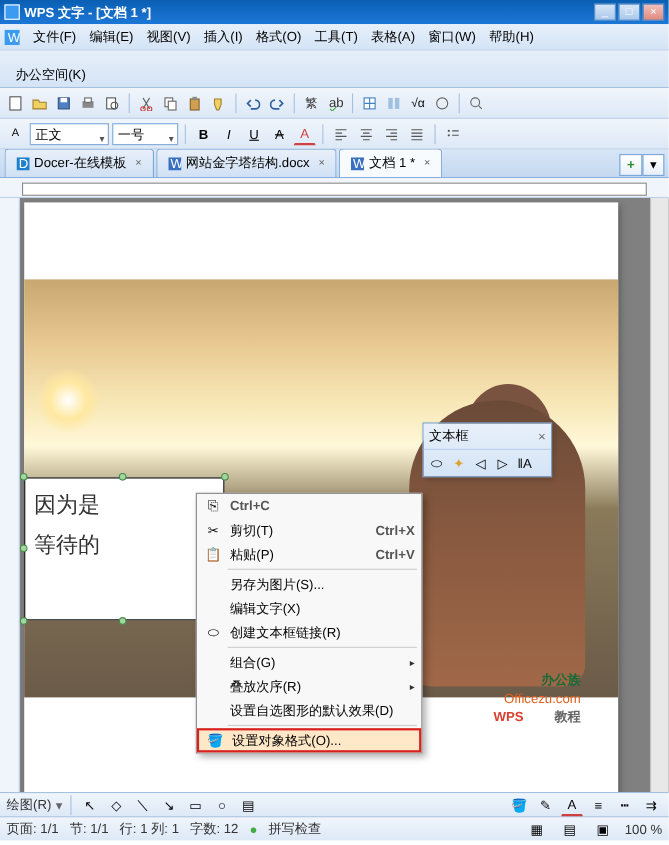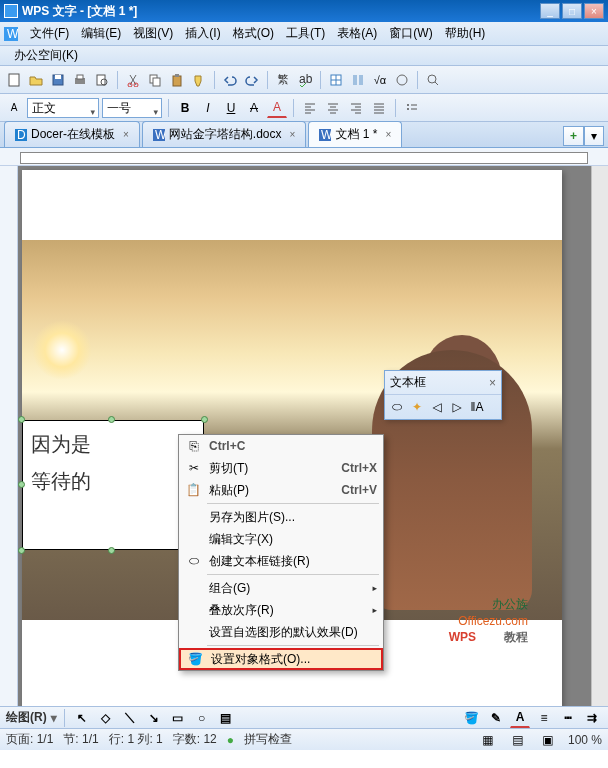--- a/index.html
+++ b/index.html
@@ -6,21 +6,21 @@
 body{background:#fff;width:608px;height:768px;overflow:hidden;position:relative;}
 .titlebar{background:linear-gradient(#0a5fb3,#1c77d6);height:22px;display:flex;align-items:center;color:#fff;padding:0 4px;}
 .titlebar .appicon{width:14px;height:14px;background:#3a9bf0;border:1px solid #fff;margin-right:4px;}
 .titlebar .title{flex:1;font-weight:bold;font-size:12px;}
 .winbtns{display:flex;gap:2px;}
 .winbtn{width:20px;height:16px;background:linear-gradient(#d8e6f6,#a8c8ec);border:1px solid #5a8fc8;display:flex;align-items:center;justify-content:center;font-size:10px;}
 .winbtn.close{background:linear-gradient(#f2c0bc,#e08a80);}
 .menubar{background:linear-gradient(#e6eff9,#d4e4f6);height:24px;display:flex;align-items:center;padding:0 4px;border-bottom:1px solid #a8c0e0;}
 .mbtn{width:14px;height:14px;margin-right:6px;display:inline-block;}
 .menuitem{padding:2px 6px;cursor:default;}
-.menubar2{background:linear-gradient(#e6eff9,#d4e4f6);height:20px;display:flex;align-items:center;padding:0 8px;border-bottom:1px solid #a8c0e0;}
+.menubar2{background:linear-gradient(#e6eff9,#d4e4f6);height:34px;display:flex;align-items:flex-end;padding:0 8px;border-bottom:1px solid #a8c0e0;}
 .toolbar{background:linear-gradient(#f0f5fb,#dde9f7);height:28px;display:flex;align-items:center;padding:0 4px;border-bottom:1px solid #a8c0e0;gap:2px;}
 .tbtn{width:20px;height:20px;border:1px solid transparent;display:flex;align-items:center;justify-content:center;}
 .tsep{width:1px;height:18px;background:#a8c0e0;margin:0 3px;}
 .fmtbar{background:linear-gradient(#f0f5fb,#dde9f7);height:28px;display:flex;align-items:center;padding:0 4px;border-bottom:1px solid #a8c0e0;gap:3px;}
 .fsel{height:20px;border:1px solid #7ba7d8;background:#fff;padding:0 16px 0 4px;position:relative;display:flex;align-items:flex-end;}
 .fsel::after{content:"▾";position:absolute;right:3px;font-size:9px;color:#555;}
 .tabbar{background:linear-gradient(#d8e6f6,#c4d8f0);height:26px;display:flex;align-items:flex-end;padding:0 4px;border-bottom:1px solid #7ba7d8;}
 .tab{background:linear-gradient(#e8f0fa,#d0e0f4);border:1px solid #7ba7d8;border-bottom:none;padding:4px 10px;margin-right:2px;border-radius:4px 4px 0 0;display:flex;align-items:center;gap:4px;position:relative;}
 .tab.active{background:#f8fbfe;}
 .tab .tabicon{width:12px;height:12px;}
@@ -47,26 +47,26 @@
 .floatbar .fbbtn{width:18px;height:18px;border:1px solid transparent;display:flex;align-items:center;justify-content:center;}
 .ctxmenu{position:absolute;left:178px;top:268px;width:206px;background:#f8f8f8;border:1px solid #888;box-shadow:3px 3px 6px rgba(0,0,0,0.3);z-index:100;}
 .ctxitem{display:flex;align-items:center;padding:4px 6px;height:22px;}
 .ctxicon{width:18px;height:16px;margin-right:6px;display:flex;align-items:center;justify-content:center;}
 .ctxlabel{flex:1;}
 .ctxshort{color:#555;font-weight:bold;}
 .ctxsep{height:1px;background:#ccc;margin:2px 4px 2px 28px;}
 .ctxarrow{font-size:9px;color:#333;}
 .ctxitem.hl{border:2px solid #d82020;background:#ffe8c8;}
 .watermark{position:absolute;right:80px;bottom:60px;text-align:right;pointer-events:none;z-index:50;}
-.wm1{font-size:22px;font-weight:normal;color:#1a6a3a;}
+.wm1{font-size:22px;font-weight:bold;color:#1a6a3a;}
 .wm2{font-size:11px;color:#e06020;}
 .wm3{font-size:14px;font-weight:bold;color:#d84030;}
 .wm3 .g{color:#666;margin-left:28px;}
 .scrollv{position:absolute;right:0;top:0;bottom:0;width:17px;background:#e8e8e8;border-left:1px solid #c0c0c0;}
-.statusbar1{background:linear-gradient(#f0f5fb,#dde9f7);height:22px;display:flex;align-items:center;padding:0 6px;border-top:1px solid #a8c0e0;gap:4px;font-weight:bold;}
+.statusbar1{background:linear-gradient(#f0f5fb,#dde9f7);height:22px;display:flex;align-items:center;padding:0 6px;border-top:1px solid #a8c0e0;gap:4px;}
 .statusbar2{background:linear-gradient(#f0f5fb,#dde9f7);height:22px;display:flex;align-items:center;padding:0 6px;border-top:1px solid #a8c0e0;gap:10px;}
 .statitem{color:#333;}
 svg{display:block;}
 </style>
 </head>
 <body>
 
 <div class="titlebar">
   <span class="appicon"></span>
   <span class="title"><span>WPS 文字</span> - <span>[文档 1 *]</span></span>

